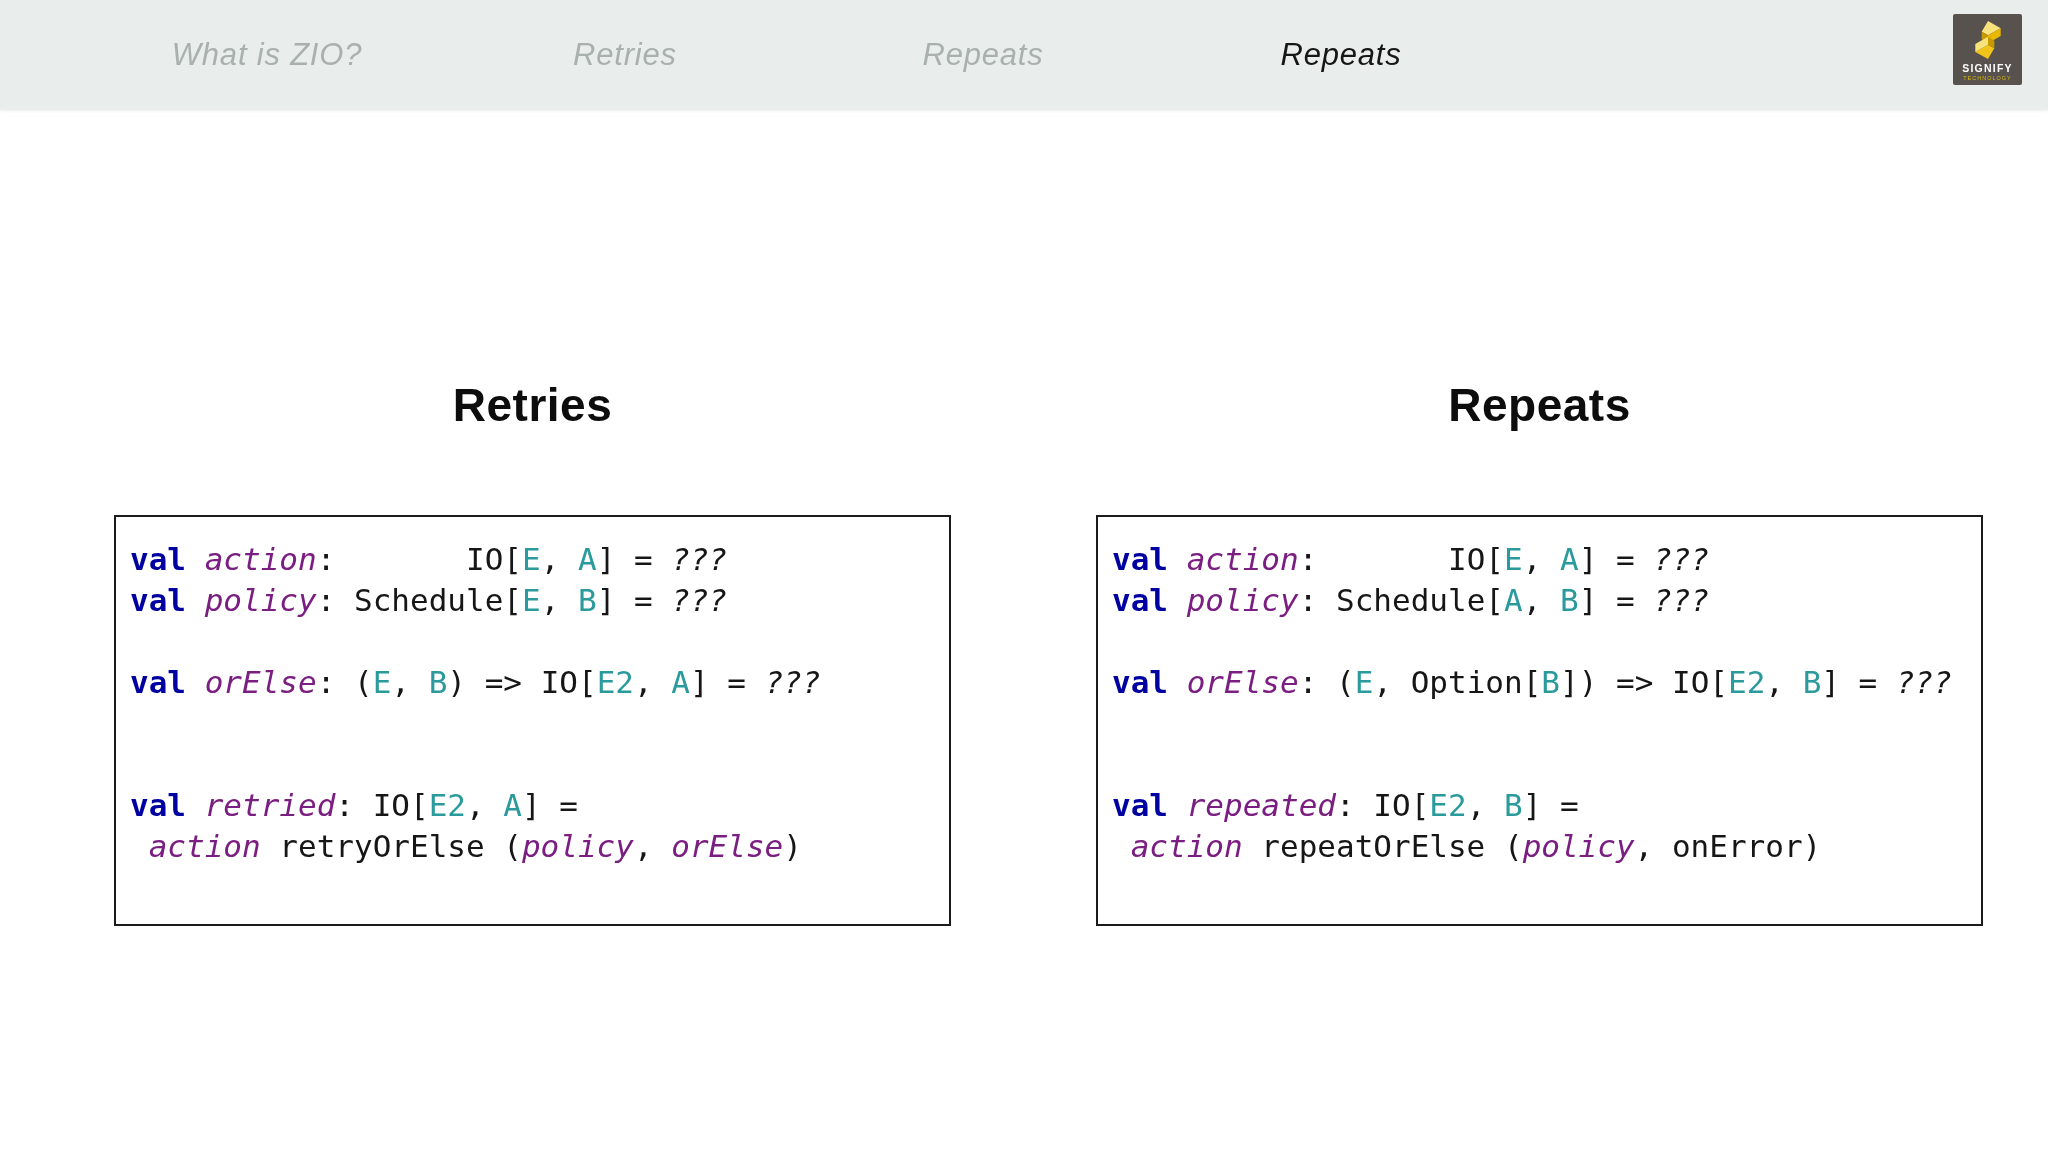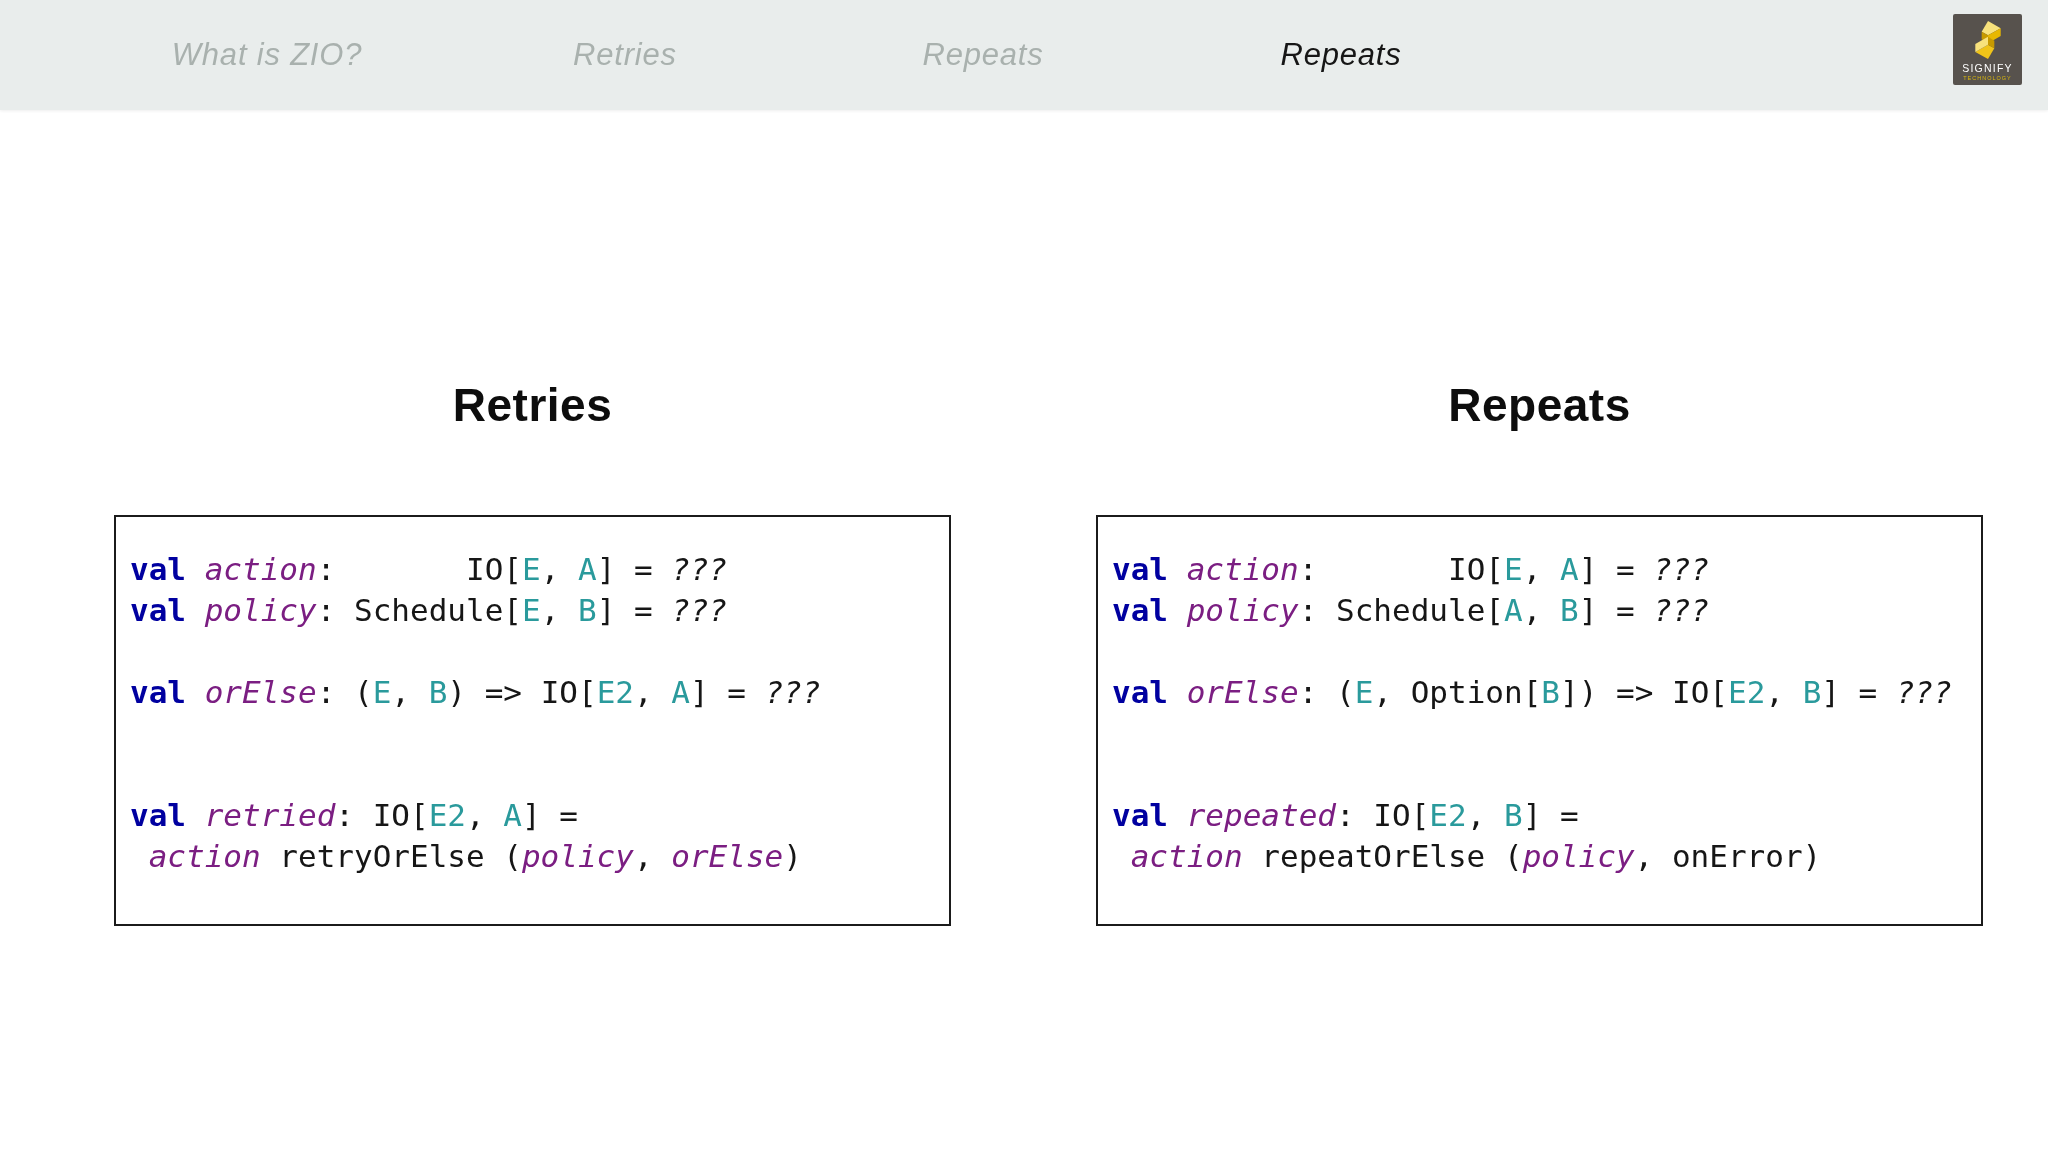--- a/index.html
+++ b/index.html
@@ -12,35 +12,35 @@
   .nav-items{position:absolute;left:88px;top:0;height:110px;display:flex;font-style:italic;}
   .nav-item{width:358px;height:110px;display:flex;align-items:center;justify-content:center;
             font-size:31px;letter-spacing:.8px;color:var(--nav_inactive,#a9b1ae);cursor:pointer;}
   .nav-item.active{color:var(--nav_active,#161616);font-weight:500;}
 
   
   .logo{position:absolute;left:1953px;top:14px;width:69px;height:71px;border-radius:2px;
         background:var(--logo_bg,#57524d);display:flex;flex-direction:column;
         align-items:center;justify-content:center;cursor:pointer;}
   .logo svg{width:34px;height:38px;margin-top:2px;}
-  .logo-title{color:#ffffff;font-weight:normal;font-size:10.5px;letter-spacing:1.2px;margin-top:3px;text-align:center;}
+  .logo-title{color:#ffffff;font-weight:bold;font-size:10.5px;letter-spacing:1.2px;margin-top:3px;text-align:center;}
   .logo-sub{color:var(--logo_yellow,#d9b70c);font-size:5.5px;letter-spacing:1px;margin-top:1px;}
 
   
   .panel-heading{position:absolute;top:378px;text-align:center;font-size:46px;font-weight:700;
                  color:#0d0d0d;letter-spacing:.5px;}
   .heading-left{left:114px;width:837px;}
   .heading-right{left:1096px;width:887px;}
 
   .code-box{position:absolute;top:515px;height:411px;border:2px solid #1b1b1b;
             box-sizing:border-box;background:#fff;}
   .box-left{left:114px;width:837px;}
   .box-right{left:1096px;width:887px;}
 
-  .code{margin:0;padding:32px 0 0 14px;font-family:"DejaVu Sans Mono",monospace;
+  .code{margin:0;padding:22px 0 0 14px;font-family:"DejaVu Sans Mono",monospace;
         font-size:31px;line-height:41px;color:var(--code_text,#161616);white-space:pre;}
   .code-line{height:41px;white-space:pre;}
   .tok-kw{color:var(--keyword,#0000a0);font-weight:bold;}
   .tok-id{color:var(--identifier,#7b1e82);font-style:italic;}
   .tok-ty{color:var(--type_name,#2a9a9c);}
   .tok-q{font-style:italic;}
   .tok-pl{}
 </style>
 </head>
 <body>

